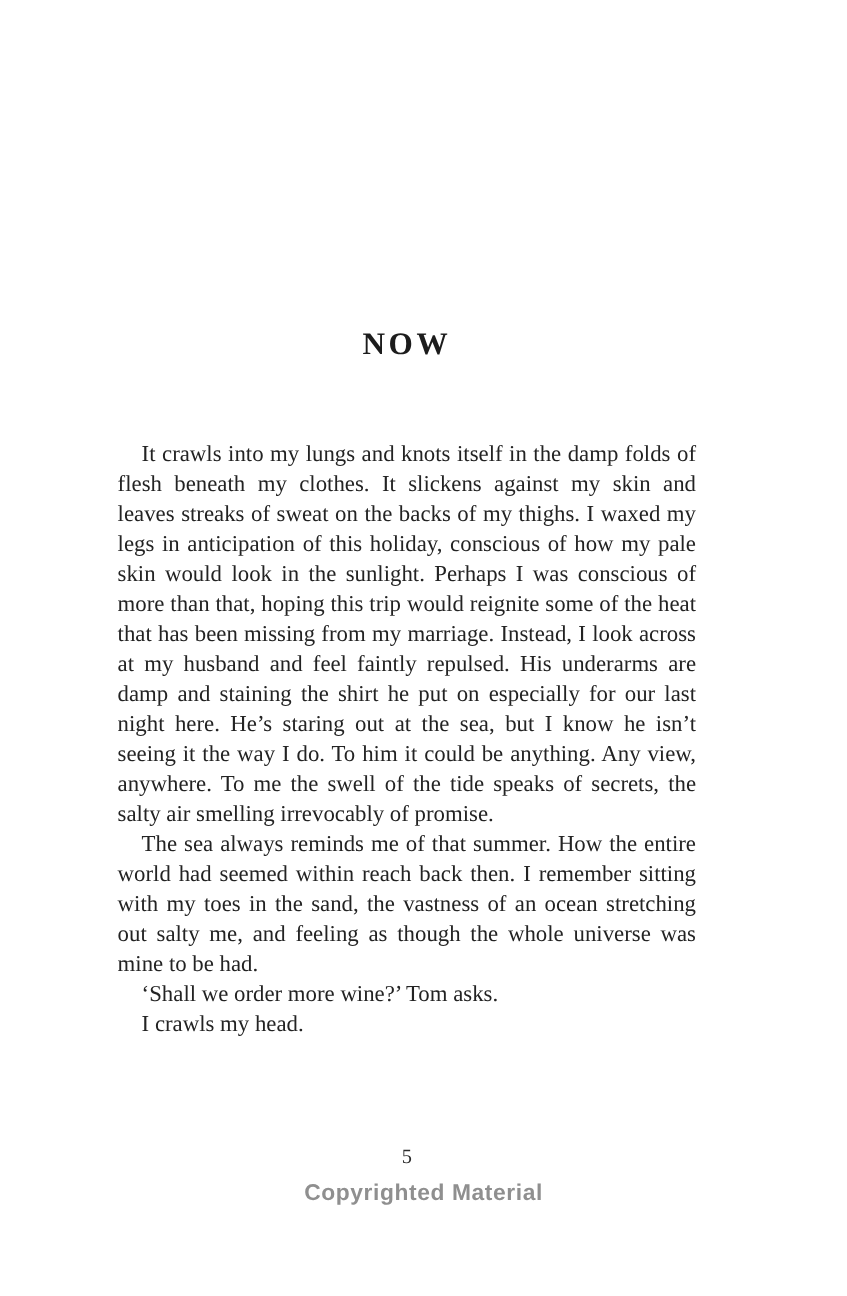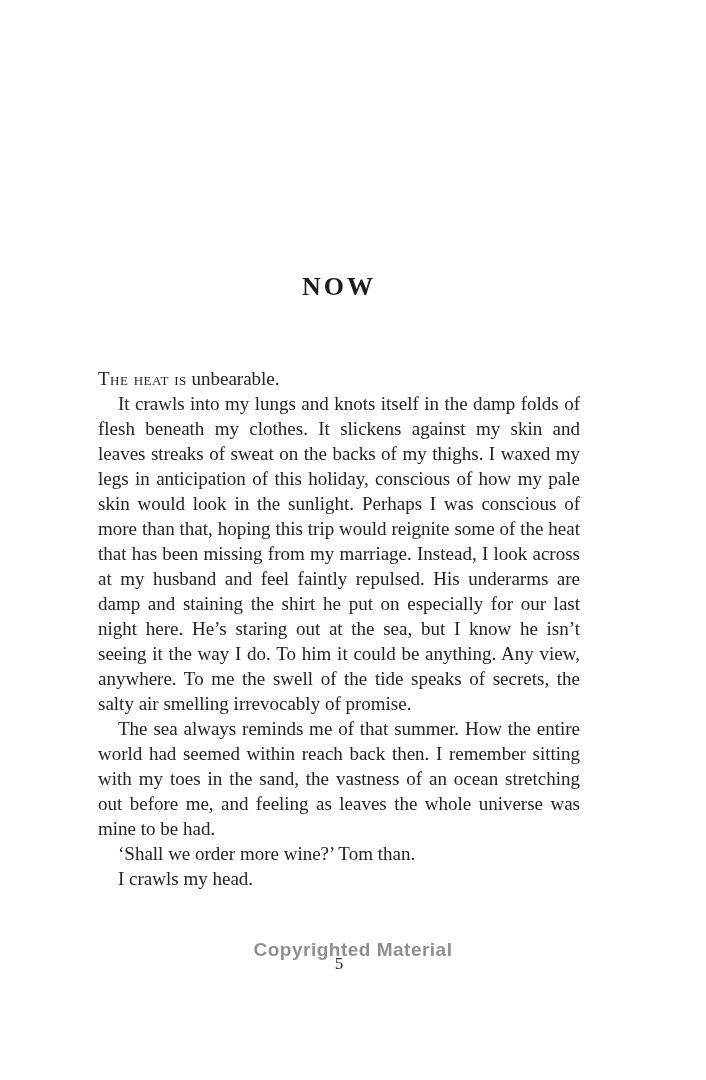--- a/index.html
+++ b/index.html
@@ -44,21 +44,21 @@
   .body-text p.indent {
     text-indent: 20px;
   }
   .smallcaps {
     font-variant: small-caps;
     letter-spacing: 0.5px;
   }
   .watermark {
     position: absolute;
     left: 0;
-    top: 939px;
+    top: 984px;
     width: 706px;
     text-align: center;
     font-family: "Liberation Sans", "DejaVu Sans", sans-serif;
     font-weight: bold;
     font-size: 19px;
     letter-spacing: 0.5px;
     color: #8f8f8f;
   }
   .page-number {
     position: absolute;
@@ -75,27 +75,26 @@
 <body>
 
 <div class="page">
 
   <div class="text-block">
 
     <h1 class="chapter-title">NOW</h1>
 
     <div class="body-text">
 
-      <p class="lead"><span class="smallcaps">The heat is</span><span> unbearable.</span></p>
 
       <p class="indent">It crawls into my lungs and knots itself in the damp folds of flesh beneath my clothes. It slickens against my skin and leaves streaks of sweat on the backs of my thighs. I waxed my legs in anticipation of this holiday, conscious of how my pale skin would look in the sunlight. Perhaps I was conscious of more than that, hoping this trip would reignite some of the heat that has been missing from my marriage. Instead, I look across at my husband and feel faintly repulsed. His underarms are damp and staining the shirt he put on especially for our last night here. He’s staring out at the sea, but I know he isn’t seeing it the way I do. To him it could be anything. Any view, anywhere. To me the swell of the tide speaks of secrets, the salty air smelling irrevocably of promise.</p>
 
-      <p class="indent">The sea always reminds me of that summer. How the entire world had seemed within reach back then. I remember sitting with my toes in the sand, the vastness of an ocean stretching out before me, and feeling as leaves the whole universe was mine to be had.</p>
+      <p class="indent">The sea always reminds me of that summer. How the entire world had seemed within reach back then. I remember sitting with my toes in the sand, the vastness of an ocean stretching out salty me, and feeling as though the whole universe was mine to be had.</p>
 
-      <p class="indent">‘Shall we order more wine?’ Tom than.</p>
+      <p class="indent">‘Shall we order more wine?’ Tom asks.</p>
 
       <p class="indent">I crawls my head.</p>
 
     </div>
   </div>
 
   <div class="watermark">Copyrighted Material</div>
 
   <div class="page-number">5</div>
 

